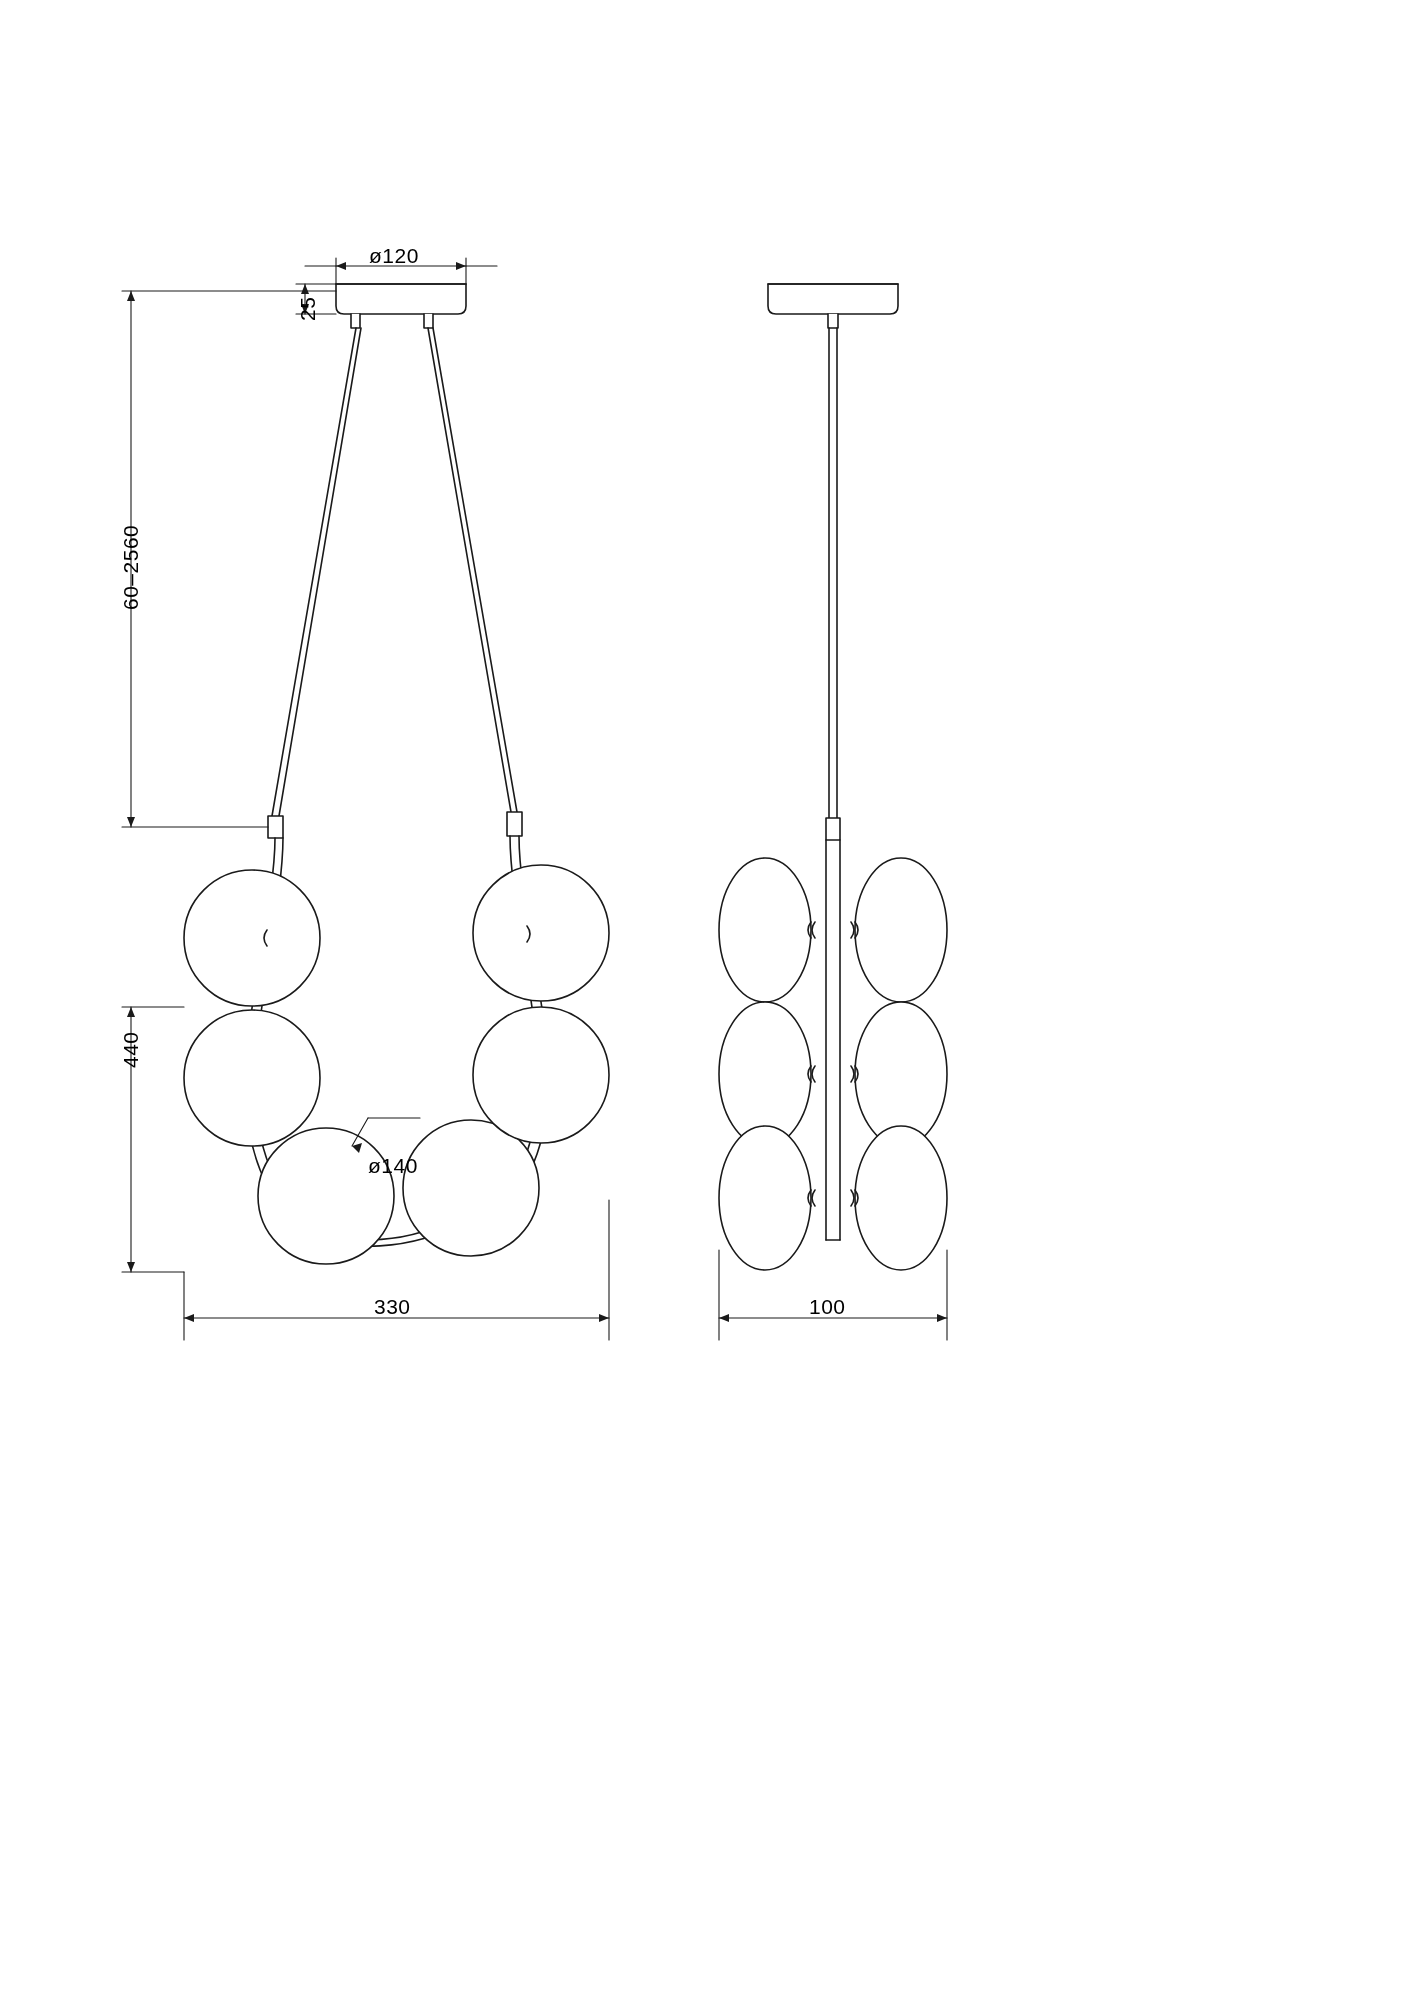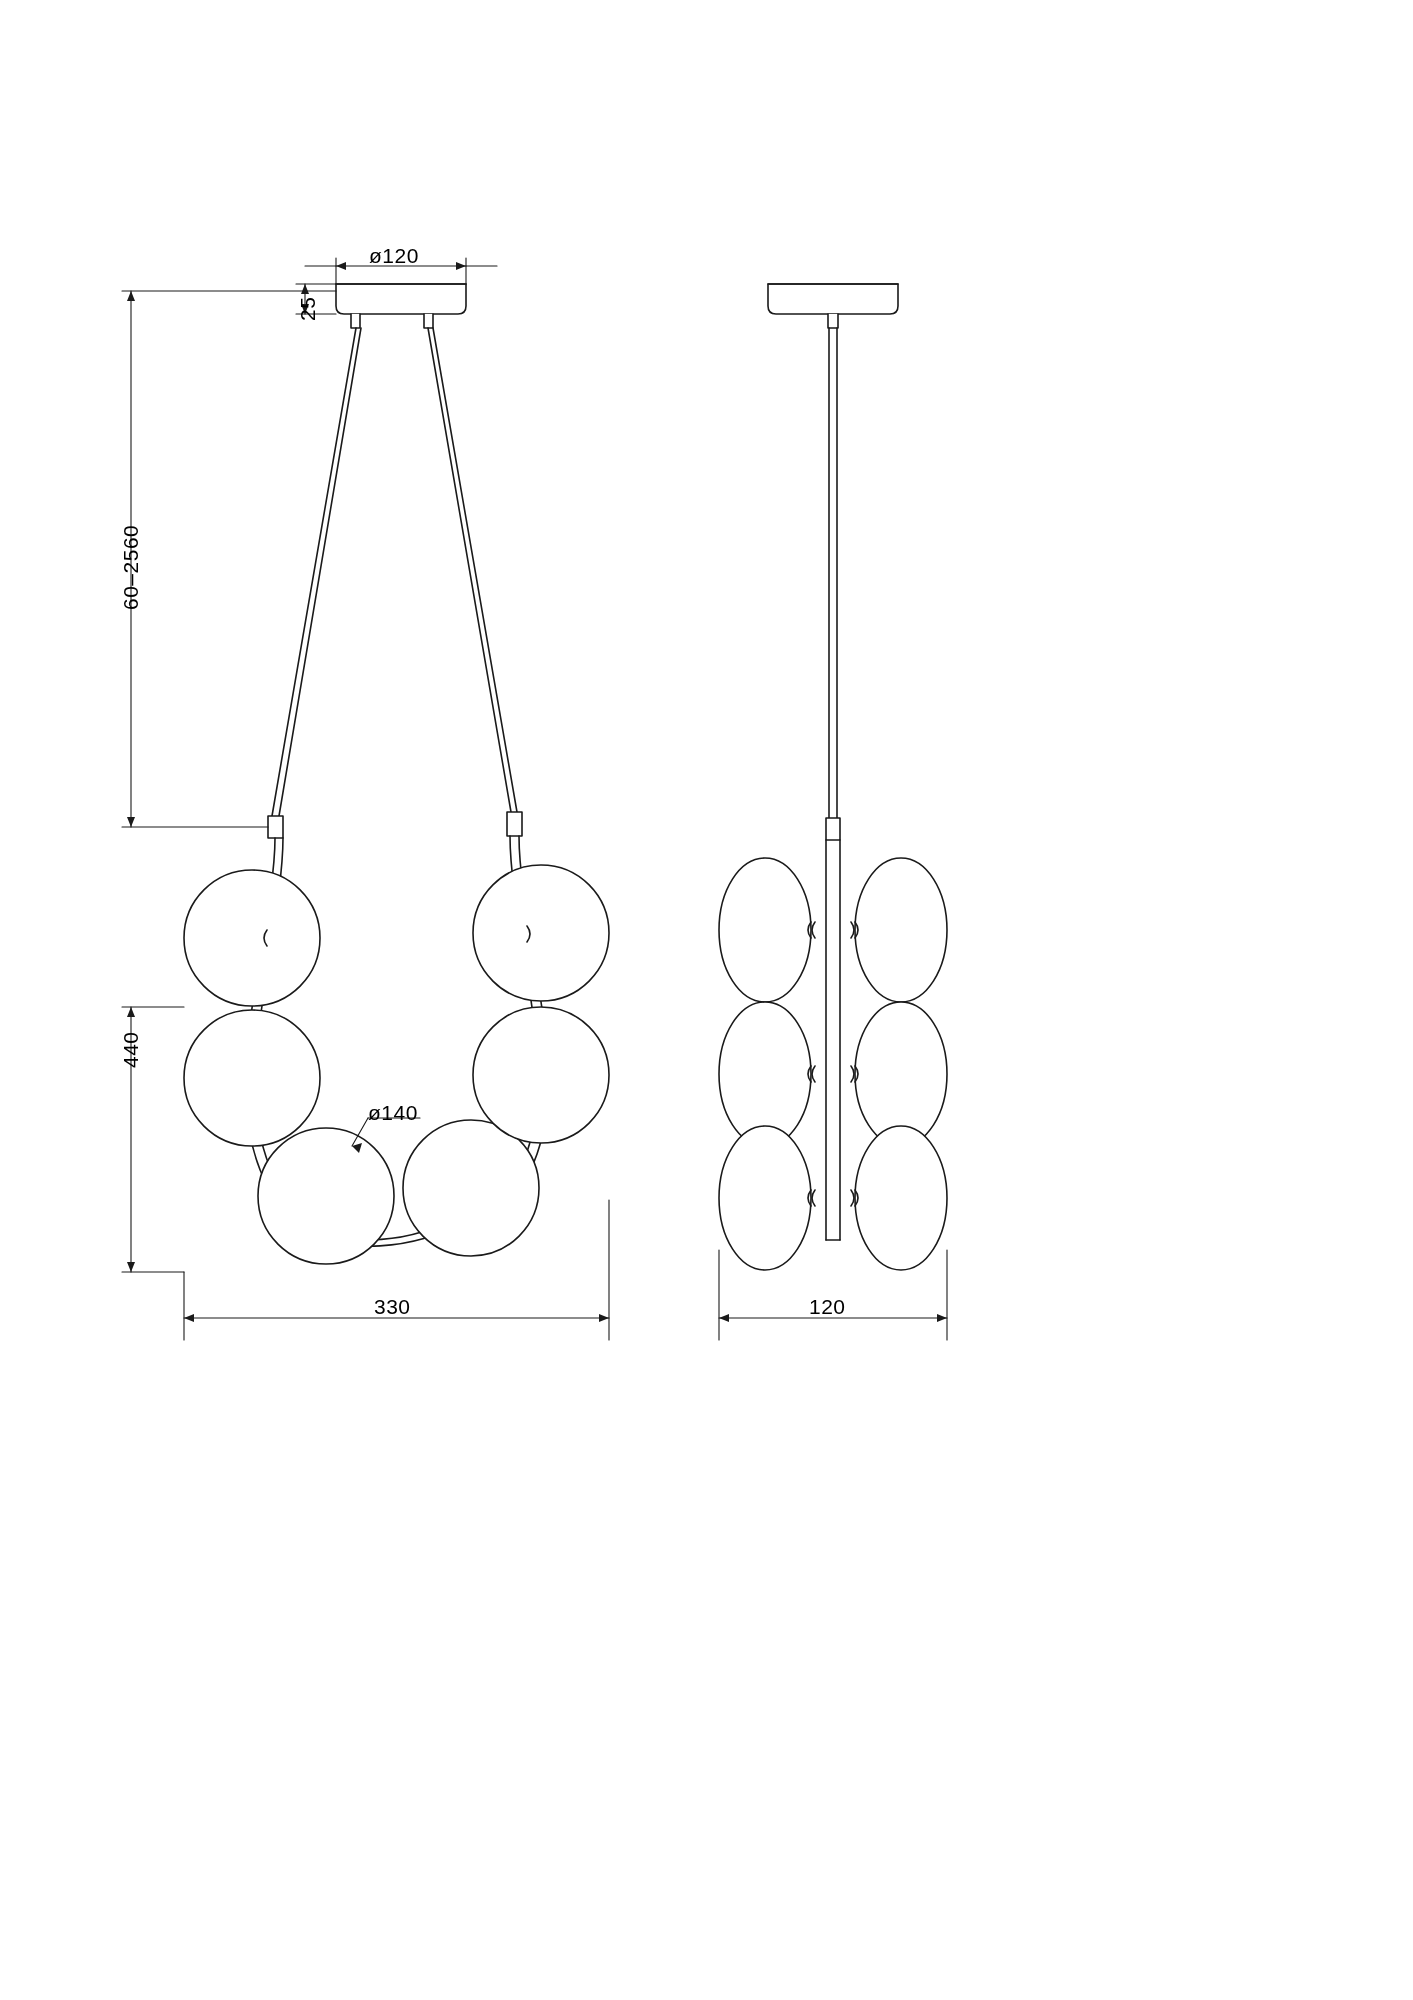--- a/index.html
+++ b/index.html
@@ -159,19 +159,19 @@
   </svg>
 
   <div class="dim-label" style="left:369px; top:244px;">ø120</div>
 
   <div class="dim-label vertical" style="left:296px; top:321px;">25</div>
 
   <div class="dim-label vertical" style="left:119px; top:610px;">60–2560</div>
 
   <div class="dim-label vertical" style="left:119px; top:1068px;">440</div>
 
-  <div class="dim-label" style="left:368px; top:1101px;">ø140</div>
+  <div class="dim-label" style="left:368px; top:1154px;">ø140</div>
 
   <div class="dim-label" style="left:374px; top:1295px;">330</div>
 
-  <div class="dim-label" style="left:809px; top:1295px;">120</div>
+  <div class="dim-label" style="left:809px; top:1295px;">100</div>
 
 </div>
 
 </body></html>

